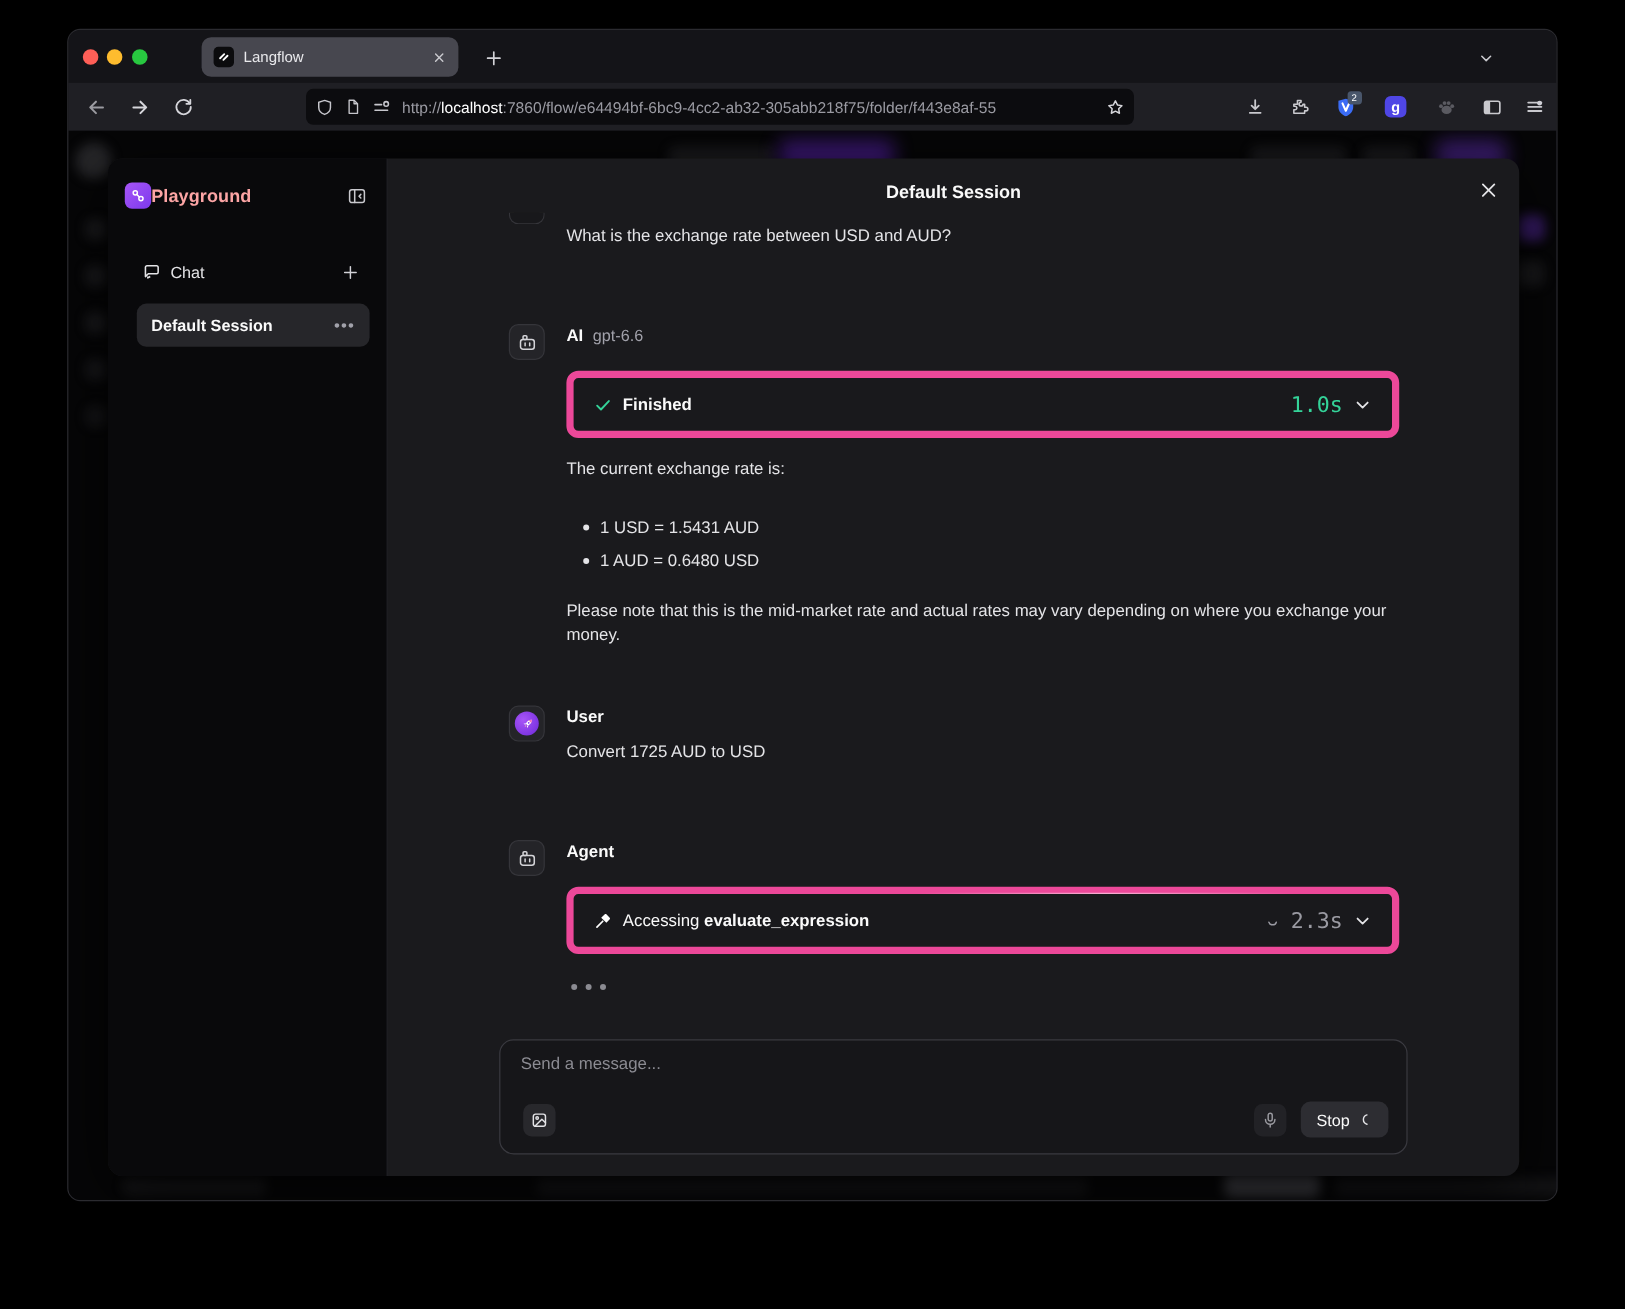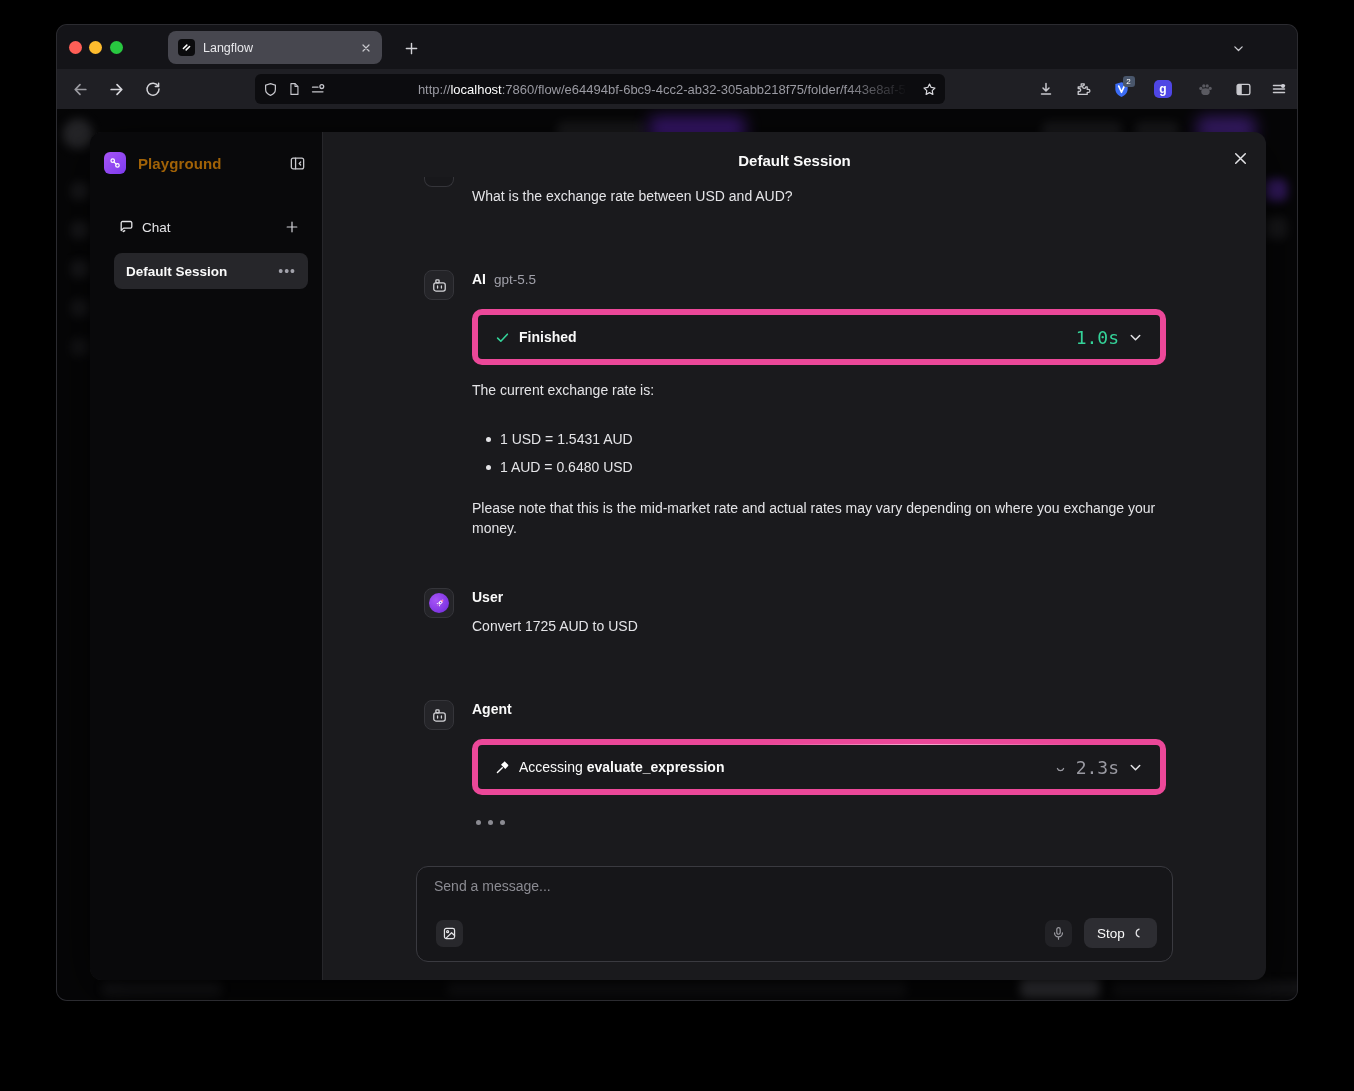--- a/index.html
+++ b/index.html
@@ -24,21 +24,21 @@
                   display:flex; align-items:center; justify-content:center; flex:0 0 auto; }
   .tab .title { color:#e9e9ec; font-size:12.5px; flex:1; white-space:nowrap; overflow:hidden; }
   .iconbtn { background:none; border:none; cursor:pointer; display:flex; align-items:center; justify-content:center; padding:0; }
   .newtab { position:absolute; left:341px; top:10px; width:26px; height:26px; border-radius:6px; }
   .tablist-btn { position:absolute; right:46px; top:10px; width:26px; height:26px; }
 
   
   .navbar { position:relative; height:40px; background:#1f1f24; }
   .nav-ic { position:absolute; top:8px; width:24px; height:24px; border-radius:5px; }
   .urlbar { position:absolute; left:198px; top:5px; width:690px; height:30px; background:#0c0c0f;
-            border-radius:6px; display:flex; align-items:center; padding:0 8px; gap:9px;text-align:right; }
+            border-radius:6px; display:flex; align-items:center; padding:0 8px; gap:9px; }
   .url-text { flex:1; font-size:13px; color:#9a9aa2; white-space:nowrap; overflow:hidden;
               -webkit-mask-image:linear-gradient(to right,#000 88%,transparent 99%);
               mask-image:linear-gradient(to right,#000 88%,transparent 99%); }
   .url-text .host { color:#ffffff; }
   .ext-badge { position:absolute; top:-5px; right:-5px; min-width:12px; height:11px; background:#49566b;
                color:#fff; font-size:8px; line-height:11px; text-align:center; border-radius:3px; padding:0 2px; }
   .g-ext { width:18px; height:18px; background:#4f46e5; border-radius:5px; color:#fff;
            font-size:12px; font-weight:700; display:flex; align-items:center; justify-content:center; }
   .menu-dot { position:absolute; top:3px; right:2px; width:4px; height:4px; border-radius:50%; background:#cfcfd6; }
 
@@ -47,21 +47,21 @@
   .blob { position:absolute; filter:blur(5px); border-radius:6px; }
 
   
   .modal { position:absolute; left:33px; top:23px; width:1176px; height:848px; background:#1a1a1d;
            border-radius:12px; display:flex; box-shadow:0 14px 50px rgba(0,0,0,.75); }
   .msb { width:233px; flex:0 0 auto; background:#09090b; border-right:1px solid #26262a;
          border-radius:12px 0 0 12px; position:relative; }
   .msb-head { position:absolute; left:14px; top:19px; right:14px; height:24px; display:flex; align-items:center; }
   .pg-logo { width:22px; height:22px; border-radius:6px; background:linear-gradient(135deg,#a855f7,#7c3aed);
              display:flex; align-items:center; justify-content:center; }
-  .pg-title { margin-left:12px; color:#a16207; font-size:15px; font-weight:700; letter-spacing:.1px; }
+  .pg-title { margin-left:0; color:#fca5a5; font-size:15px; font-weight:700; letter-spacing:.1px; }
   .msb-collapse { position:absolute; right:0; top:1px; width:22px; height:22px; }
   .chat-row { position:absolute; left:28px; right:20px; top:85px; height:20px; display:flex; align-items:center; }
   .chat-row .lbl { margin-left:8px; color:#e4e4e7; font-size:13.5px; }
   .chat-add { margin-left:auto; width:20px; height:20px; }
   .session { position:absolute; left:24px; top:121px; width:194px; height:36px; background:#26262a;
              border-radius:8px; display:flex; align-items:center; padding:0 12px; cursor:pointer; }
   .session .lbl { color:#fafafa; font-size:13.5px; font-weight:700; }
   .session .more { margin-left:auto; color:#a1a1aa; font-size:14px; letter-spacing:1px; line-height:10px; }
 
   .mmain { position:relative; flex:1; }
@@ -310,21 +310,21 @@
           <div class="avatar sliver" style="left:101px; top:45px;"></div>
           <div class="body-text" style="left:149px; top:54px;">What is the exchange rate between USD and AUD?</div>
 
           <div class="avatar" style="left:101px; top:138px;">
             <svg width="17" height="17" viewBox="0 0 16 16" fill="none" stroke="#d4d4d8" stroke-width="1.2" stroke-linecap="round">
               <rect x="4.6" y="2.6" width="3" height="3" rx="0.8"></rect>
               <rect x="2.6" y="5.6" width="10.8" height="7.6" rx="2"></rect>
               <path d="M6.2 8.4 v2 M9.8 8.4 v2"></path>
             </svg>
           </div>
-          <div class="sender" style="left:149px; top:139px;"><span>AI</span><span class="model">gpt-5.5</span></div>
+          <div class="sender" style="left:149px; top:139px;"><span>AI</span><span class="model">gpt-6.6</span></div>
 
           <div class="status-box" style="top:177px;">
             <svg width="15" height="15" viewBox="0 0 16 16" fill="none" stroke="#34d399" stroke-width="1.7" stroke-linecap="round" stroke-linejoin="round">
               <path d="M2.8 8.6 L6.2 12 L13.2 4.5"></path>
             </svg>
             <span class="name">Finished</span>
             <span class="right">
               <span class="mono dur-green">1.0s</span>
               <svg width="15" height="15" viewBox="0 0 16 16" fill="none" stroke="#e4e4e7" stroke-width="1.6" stroke-linecap="round" stroke-linejoin="round">
                 <path d="M3.5 5.8 L8 10.3 L12.5 5.8"></path>

